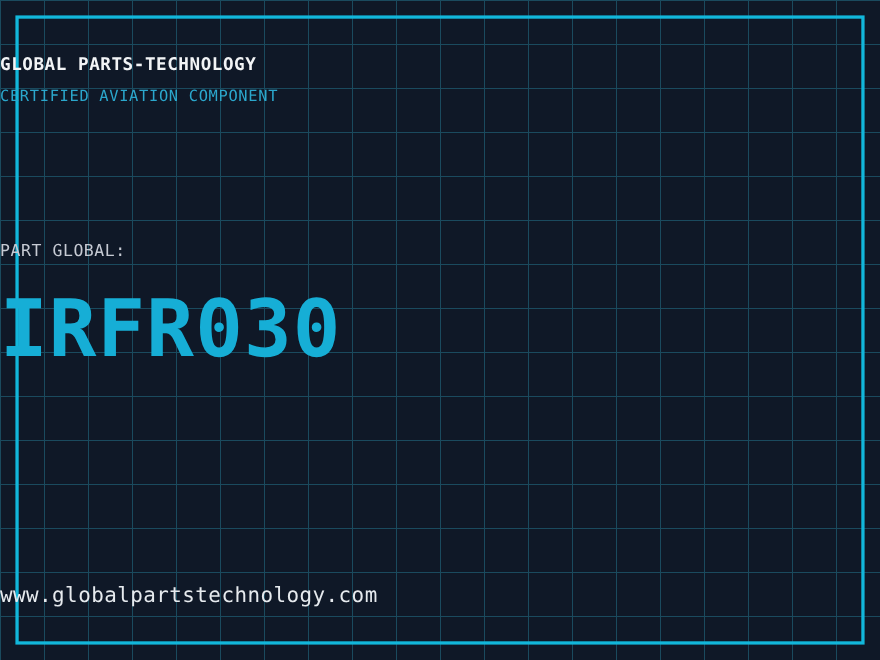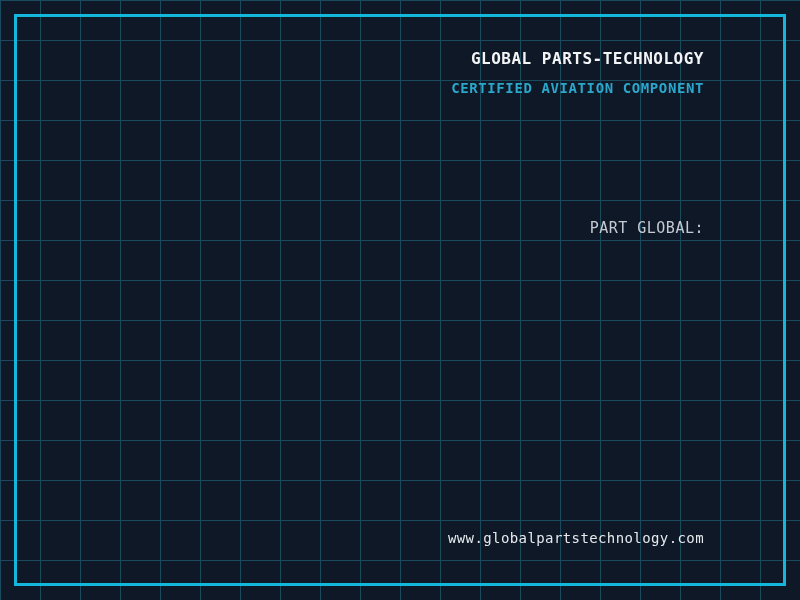--- a/index.html
+++ b/index.html
@@ -33,66 +33,65 @@
     left: 14px;
     top: 14px;
     right: 14px;
     bottom: 14px;
     border: 3px solid var(--frame);
   }
   .txt {
     position: absolute;
     left: 0;
     width: 704px;
-    text-align: right;
+    text-align: left;
     white-space: nowrap;
   }
   .company-name {
     top: 49px;
     font-size: 16px;
     font-weight: bold;
     letter-spacing: 0.5px;
     color: var(--title);
   }
   .certification {
     top: 80px;
     font-size: 14px;
     letter-spacing: 0.6px;
     color: var(--subtitle);
-    font-weight: bold;
   }
   .part-label {
     top: 219px;
     font-size: 15px;
     letter-spacing: 0.5px;
     color: var(--label);
   }
   .part-number {
     top: 260px;
     font-size: 72px;
     font-weight: bold;
     line-height: 78px;
     letter-spacing: 1px;
     color: var(--part);
   }
   .website {
     top: 530px;
-    font-size: 14px;
+    font-size: 19px;
     letter-spacing: 0.4px;
     color: var(--url);
-    padding-left: 18px;
   }
 </style>
 </head>
 <body>
 
 <div class="stage">
   <div class="frame"></div>
 
   <div class="txt company-name">GLOBAL PARTS-TECHNOLOGY</div>
 
   <div class="txt certification">CERTIFIED AVIATION COMPONENT</div>
 
   <div class="txt part-label">PART GLOBAL:</div>
 
+  <div class="txt part-number">IRFR030</div>
 
   <div class="txt website">www.globalpartstechnology.com</div>
 </div>
 
 </body></html>

